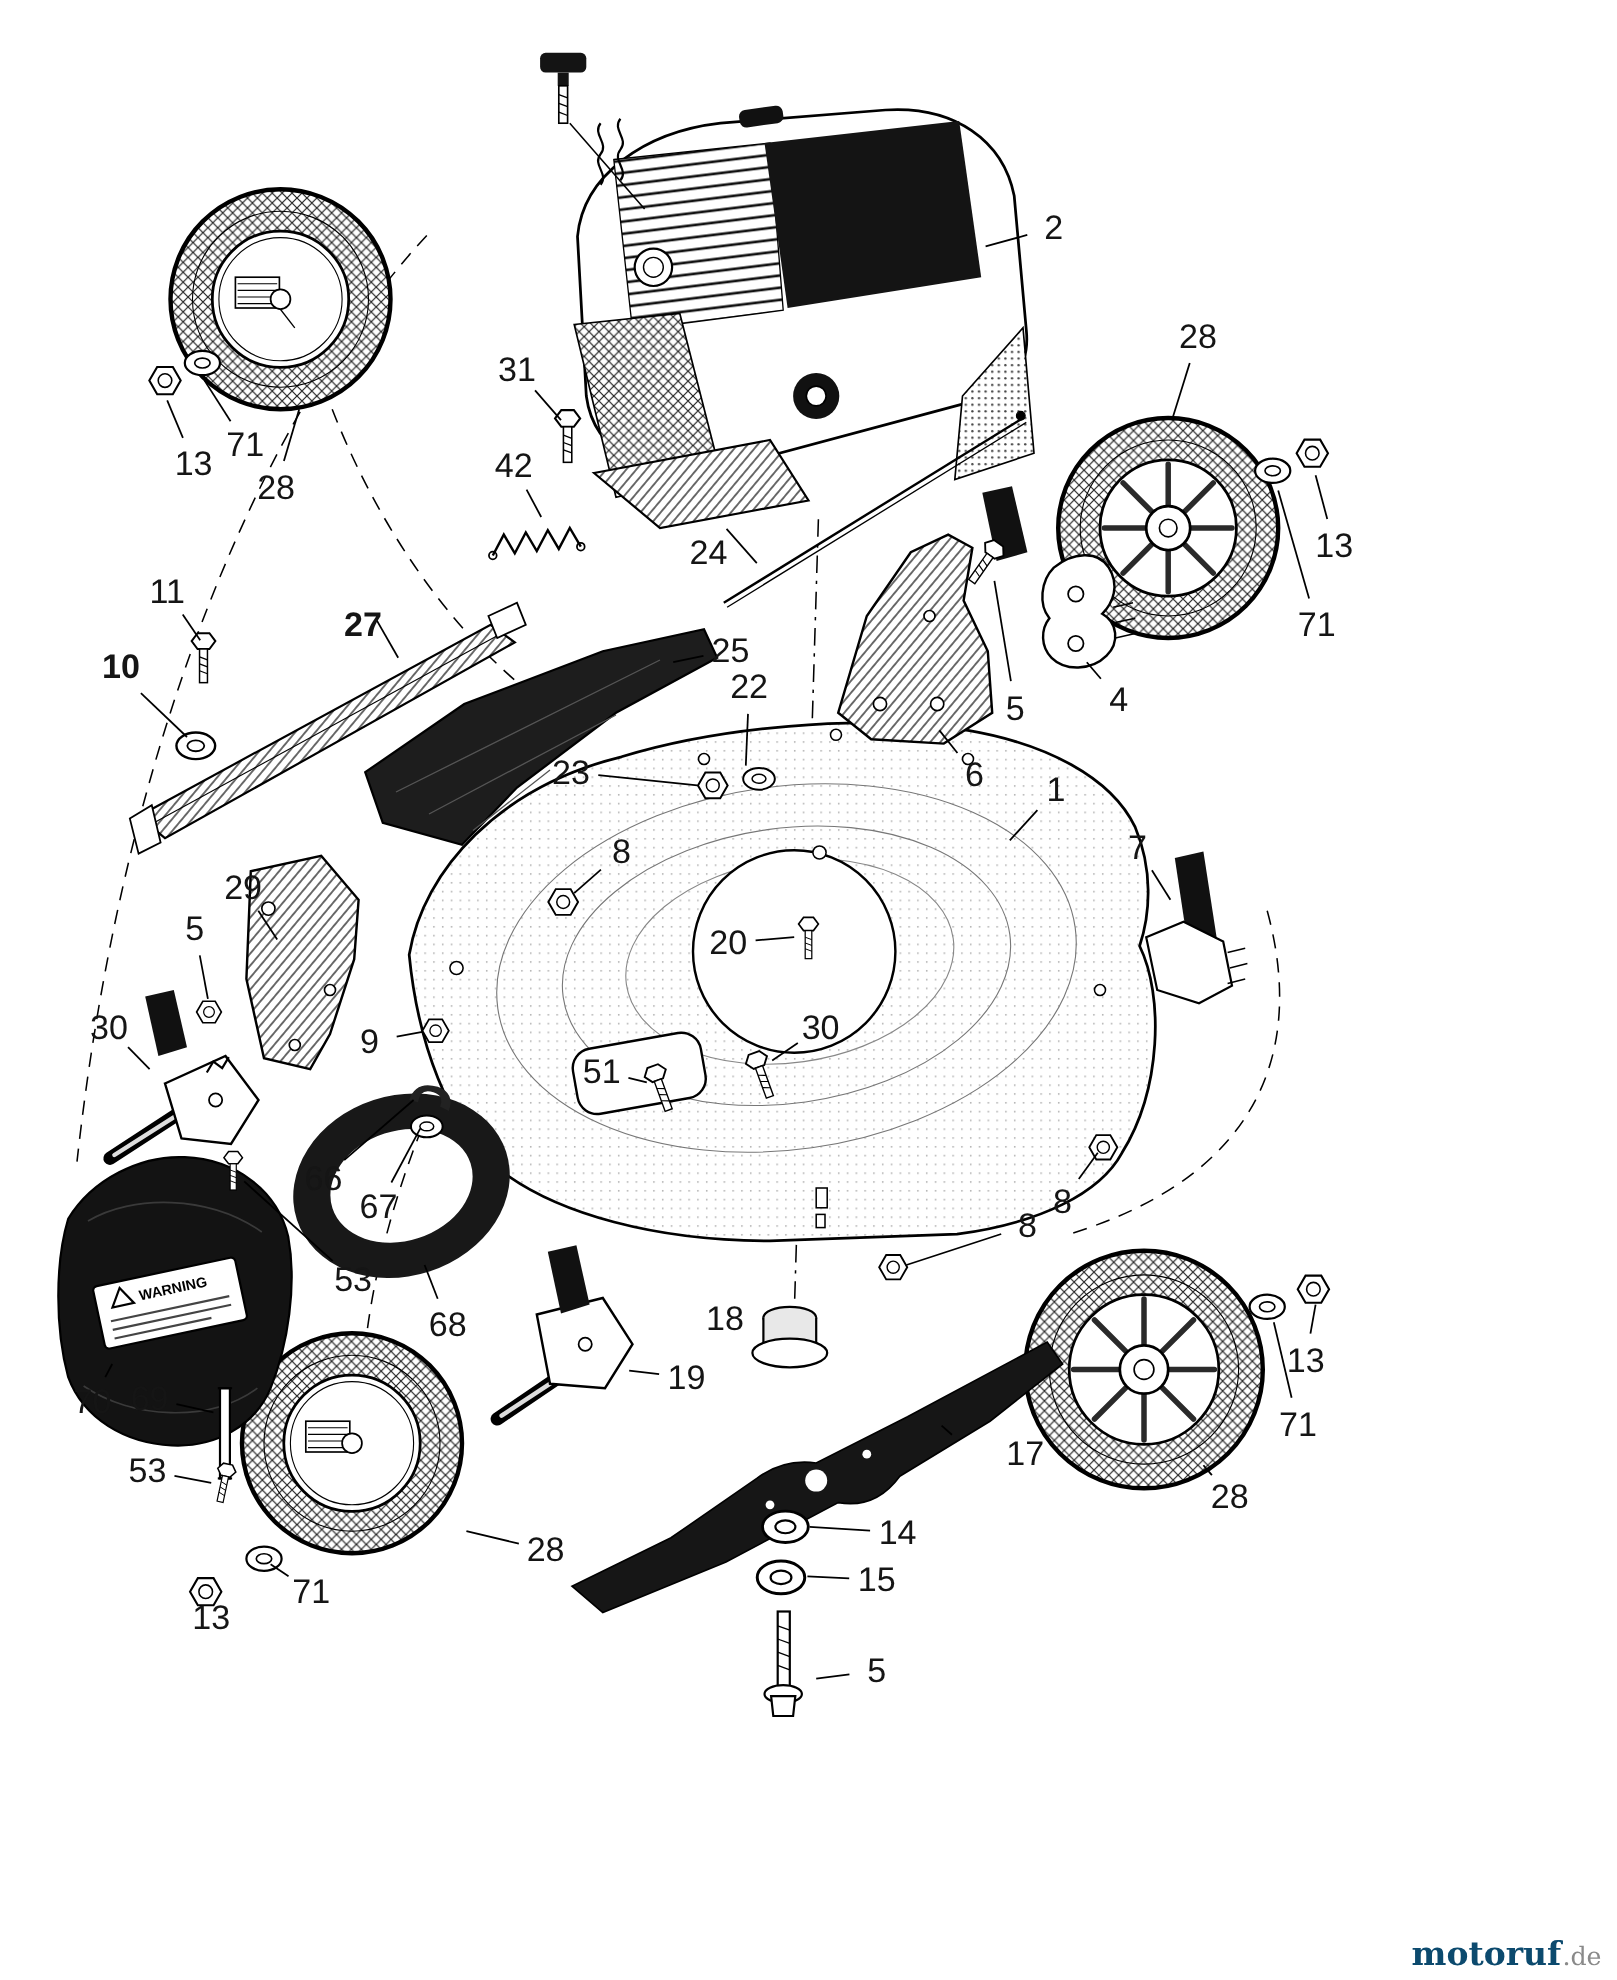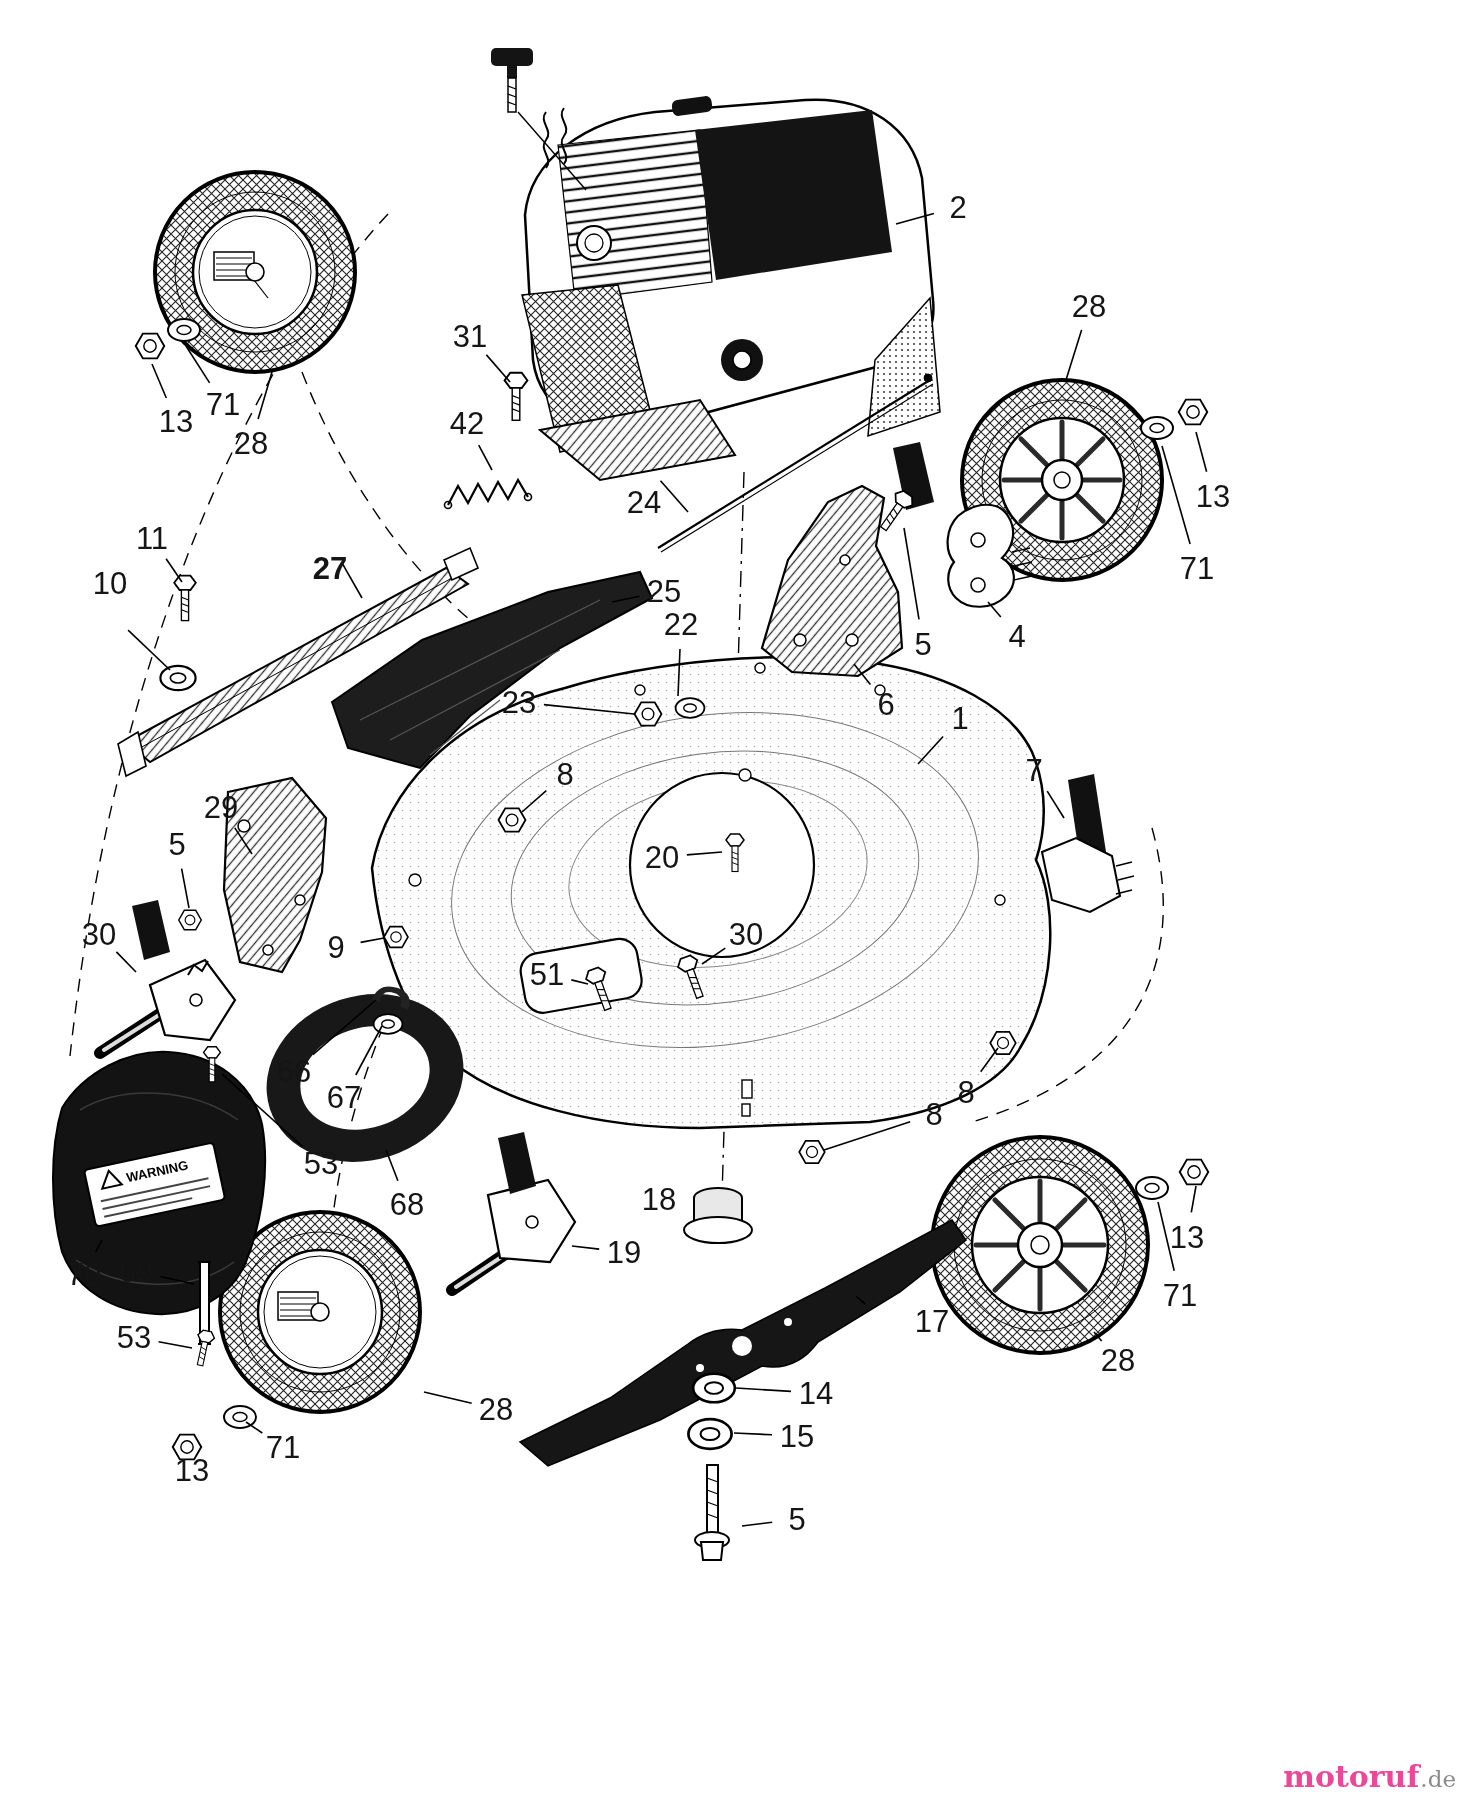--- a/index.html
+++ b/index.html
@@ -370,21 +370,21 @@
       <div class="callout" style="left: 470px; top: 336px;">31</div>
       <div class="callout" style="left: 467px; top: 423px;">42</div>
       <div class="callout" style="left: 644px; top: 462px; margin-top: 40px;">24</div>
       <div class="callout" style="left: 1089px; top: 306px;">28</div>
       <div class="callout" style="left: 1213px; top: 496px;">13</div>
       <div class="callout" style="left: 1197px; top: 568px;">71</div>
       <div class="callout" style="left: 176px; top: 421px;">13</div>
       <div class="callout" style="left: 223px; top: 404px;">71</div>
       <div class="callout" style="left: 251px; top: 443px;">28</div>
       <div class="callout" style="left: 152px; top: 538px;">11</div>
-      <div class="callout" style="left: 110px; top: 583px;">10</div>
+      <div class="callout" style="left: 110px; top: 606px; font-weight: bold;">10</div>
       <div class="callout" style="left: 330px; top: 568px; font-weight: bold;">27</div>
       <div class="callout" style="left: 664px; top: 591px;">25</div>
       <div class="callout" style="left: 681px; top: 624px;">22</div>
       <div class="callout" style="left: 519px; top: 702px;">23</div>
       <div class="callout" style="left: 923px; top: 644px;">5</div>
       <div class="callout" style="left: 1017px; top: 636px;">4</div>
       <div class="callout" style="left: 886px; top: 704px;">6</div>
       <div class="callout" style="left: 960px; top: 718px;">1</div>
       <div class="callout" style="left: 1034px; top: 770px;">7</div>
       <div class="callout" style="left: 565px; top: 774px;">8</div>
@@ -412,17 +412,17 @@
       <div class="callout" style="left: 884px; top: 1321px; margin-left: 48px;">17</div>
       <div class="callout" style="left: 816px; top: 1393px;">14</div>
       <div class="callout" style="left: 797px; top: 1436px;">15</div>
       <div class="callout" style="left: 797px; top: 1519px;">5</div>
       <div class="callout" style="left: 1187px; top: 1237px;">13</div>
       <div class="callout" style="left: 1180px; top: 1295px;">71</div>
       <div class="callout" style="left: 1118px; top: 1360px;">28</div>
     </div>
 
   <div class="watermark">
-    <span class="brand" style="color: #ec4899; text-align: right;">motoruf</span>
+    <span class="brand" style="color: #0c4a6e; text-align: right;">motoruf</span>
       <span class="tld">.de</span>
   </div>
 
 </div>
 
 </body></html>

